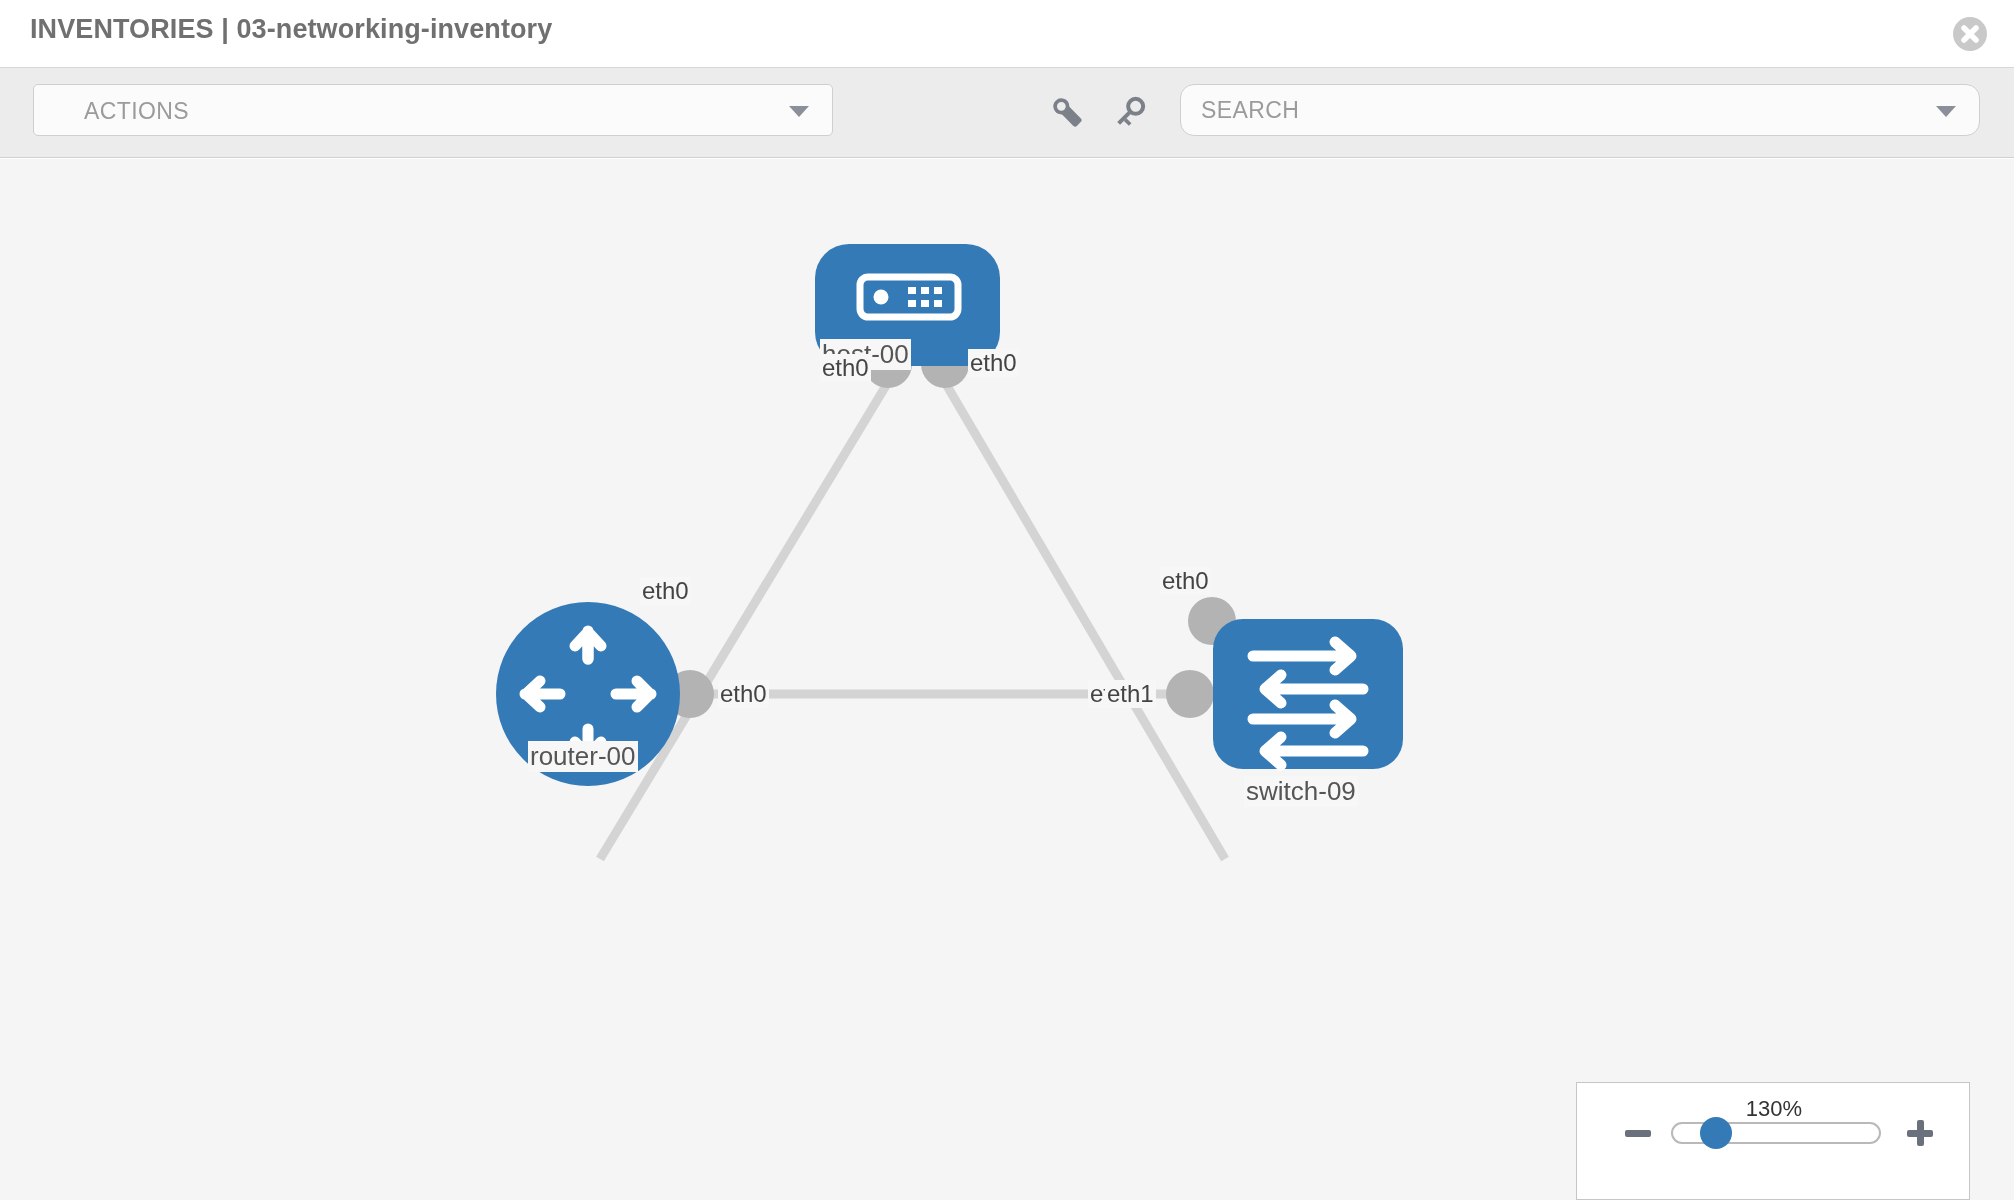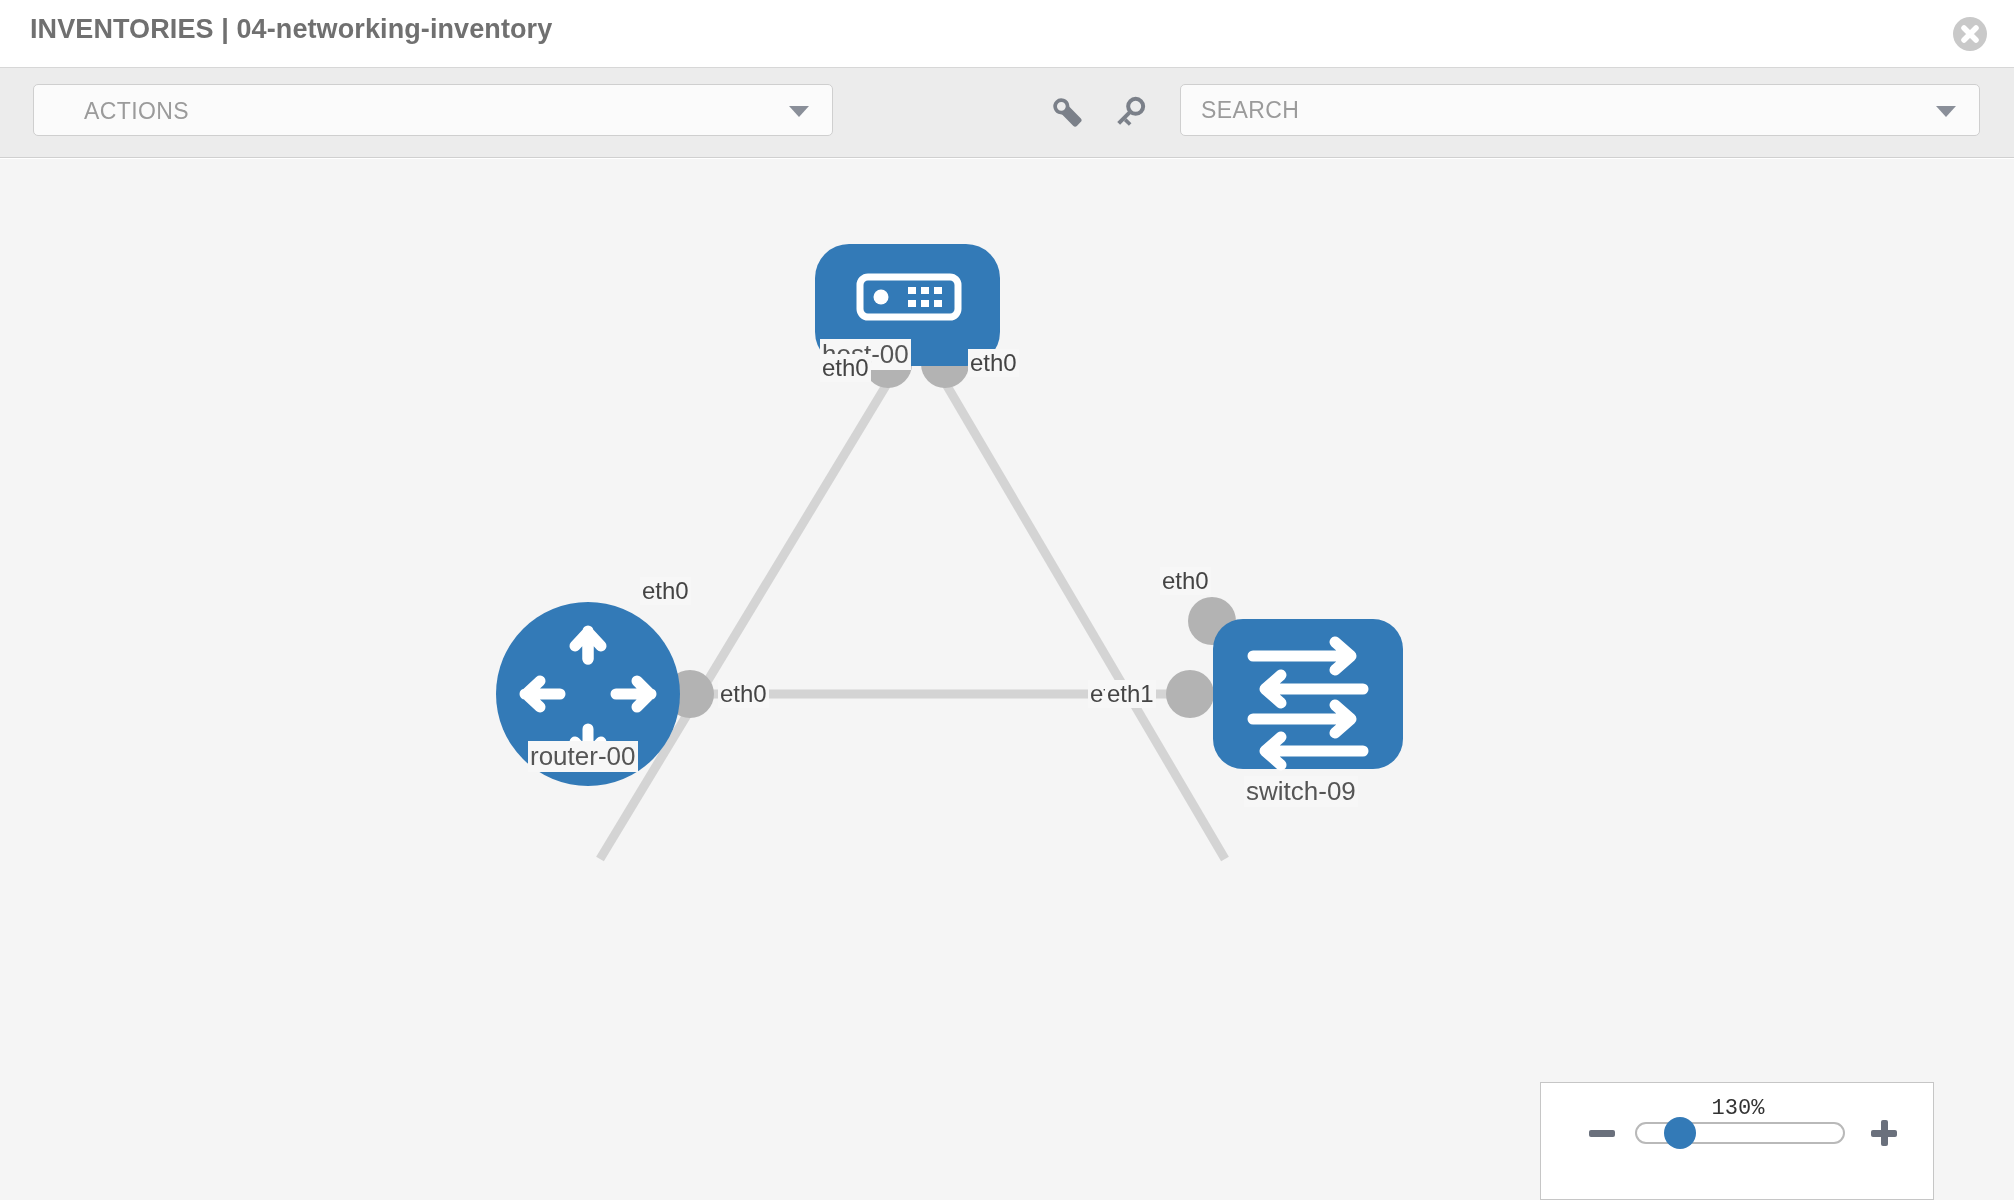--- a/index.html
+++ b/index.html
@@ -86,21 +86,21 @@
   }
   .wrench-icon { left: 1047px; top: 92px; }
   .key-icon    { left: 1110px; top: 92px; }
 
   .search-box {
     position: absolute;
     left: 1180px; top: 84px;
     width: 800px; height: 52px;
     background: #fbfbfb;
     border: 1px solid #cfcfcf;
-    border-radius: 5px;
+    border-radius: 14px;
   }
   .search-input {
     position: absolute;
     left: 18px; top: 0;
     width: 700px; height: 50px;
     border: none; outline: none;
     background: transparent;
     font-family: "Liberation Sans", sans-serif;
     font-size: 23px;
     color: #9b9b9b;
@@ -138,25 +138,24 @@
     font-size: 24px;
     color: #444444;
     background: #f7f7f7;
     white-space: nowrap;
     padding: 0 2px;
   }
 
   
   .zoom-panel {
     position: absolute;
-    left: 1540px; top: 1082px;
+    left: 1576px; top: 1082px;
     width: 394px; height: 118px;
     background: #ffffff;
     border: 1px solid #c6c6c6;
-    font-family: Liberation Mono, monospace;
   }
   .zoom-value {
     position: absolute;
     left: 0; top: 13px;
     width: 394px;
     text-align: center;
     font-size: 22px;
     color: #333333;
   }
   .zoom-minus {
@@ -198,21 +197,21 @@
   }
   .zoom-plus::before { left: 0; top: 10px; width: 26px; height: 7px; }
   .zoom-plus::after  { left: 10px; top: 0; width: 7px; height: 26px; }
 </style>
 </head>
 <body>
 
 <div id="app">
 
   <div class="header">
-    <div class="page-title">INVENTORIES | 04-networking-inventory</div>
+    <div class="page-title">INVENTORIES | 03-networking-inventory</div>
     <div class="close-btn">
       <svg width="34" height="34" viewBox="0 0 34 34">
         <path d="M11 11 L23 23 M23 11 L11 23" stroke="#ffffff" stroke-width="5.5" stroke-linecap="round"></path>
       </svg>
     </div>
   </div>
 
   <div class="toolbar"></div>
 
   <div class="actions-select">

